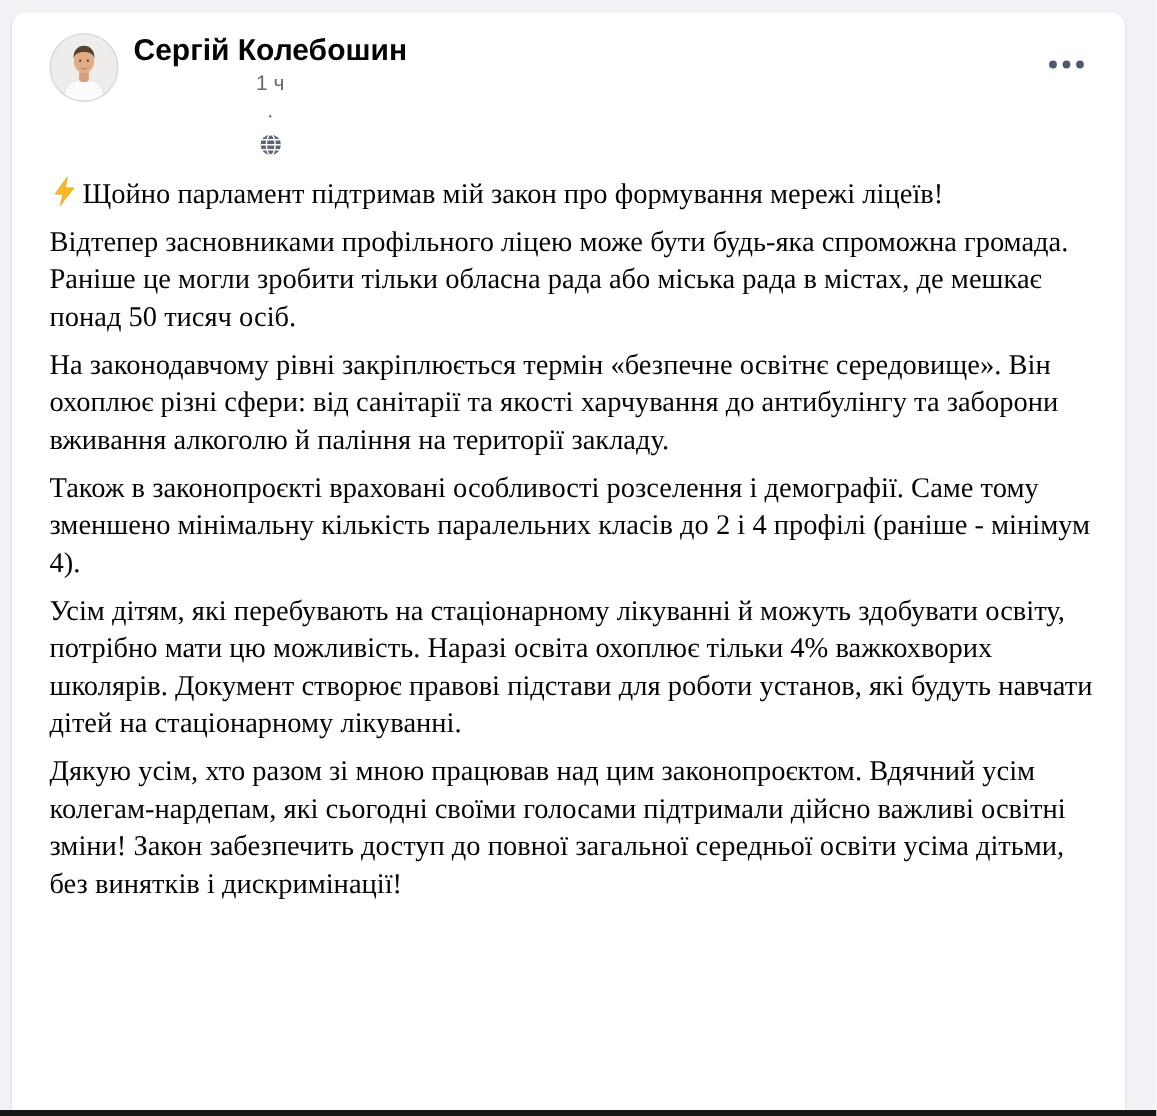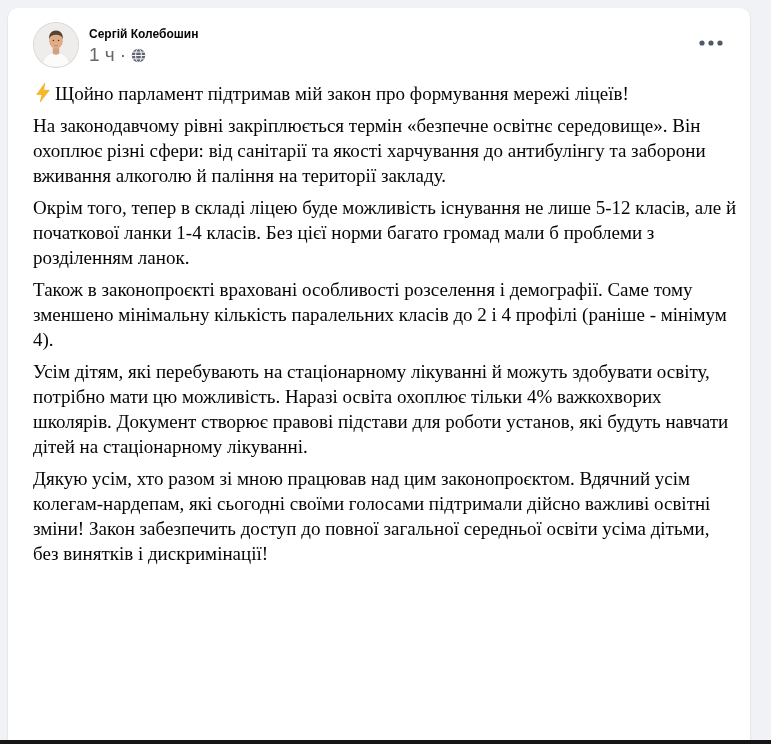--- a/index.html
+++ b/index.html
@@ -41,35 +41,36 @@
     box-sizing: border-box;
     cursor: pointer;
     background: #f0efec;
   }
   .avatar svg { display: block; width: 100%; height: 100%; }
   .header-meta {
     margin-left: 10px;
     padding-top: 2px;
   }
   .author-name {
-    font-size: 12px;
+    font-size: 20px;
     font-weight: 700;
     color: #050505;
     line-height: 20px;
     cursor: pointer;
     text-align: right;
   }
   .sub-line {
     display: flex;
     align-items: center;
     gap: 5px;
     margin-top: 3px;
-    font-size: 19px;
+    font-size: 14px;
     color: #65676b;
     line-height: 16px;
+    flex-direction: column;
   }
   .globe-icon svg { display: block; }
   .menu-button {
     position: absolute;
     right: 22px;
     top: 22px;
     width: 34px;
     height: 26px;
     display: flex;
     align-items: center;
@@ -150,22 +151,22 @@
         <circle cx="22" cy="4" r="2.6" fill="#4e5a6b"></circle>
       </svg>
     </div>
 
   </div>
 
   <div class="post-content">
     <p><span class="bolt-icon"><svg width="20" height="21" viewBox="0 0 32 32">
             <polygon points="19,1 6,19 14.5,19 11.5,31 26,12.5 16.8,12.5" fill="#f7b928" stroke="#eba713" stroke-width="1"></polygon>
           </svg></span><span>Щойно парламент підтримав мій закон про формування мережі ліцеїв!</span></p>
+    <p>Відтепер засновниками профільного ліцею може бути будь-яка спроможна громада. Раніше це могли зробити тільки обласна рада або міська рада в містах, де мешкає понад 50 тисяч осіб.</p>
     <p>На законодавчому рівні закріплюється термін «безпечне освітнє середовище». Він охоплює різні сфери: від санітарії та якості харчування до антибулінгу та заборони вживання алкоголю й паління на території закладу.</p>
-    <p>Окрім того, тепер в складі ліцею буде можливість існування не лише 5-12 класів, але й початкової ланки 1-4 класів. Без цієї норми багато громад мали б проблеми з розділенням ланок.</p>
     <p>Також в законопроєкті враховані особливості розселення і демографії. Саме тому зменшено мінімальну кількість паралельних класів до 2 і 4 профілі (раніше - мінімум 4).</p>
     <p>Усім дітям, які перебувають на стаціонарному лікуванні й можуть здобувати освіту, потрібно мати цю можливість. Наразі освіта охоплює тільки 4% важкохворих школярів. Документ створює правові підстави для роботи установ, які будуть навчати дітей на стаціонарному лікуванні.</p>
     <p>Дякую усім, хто разом зі мною працював над цим законопроєктом. Вдячний усім колегам-нардепам, які сьогодні своїми голосами підтримали дійсно важливі освітні зміни! Закон забезпечить доступ до повної загальної середньої освіти усіма дітьми, без винятків і дискримінації!</p>
   </div>
 
 </div>
 
 <div class="screenshot-bottom-border"></div>
 
 </body></html>

